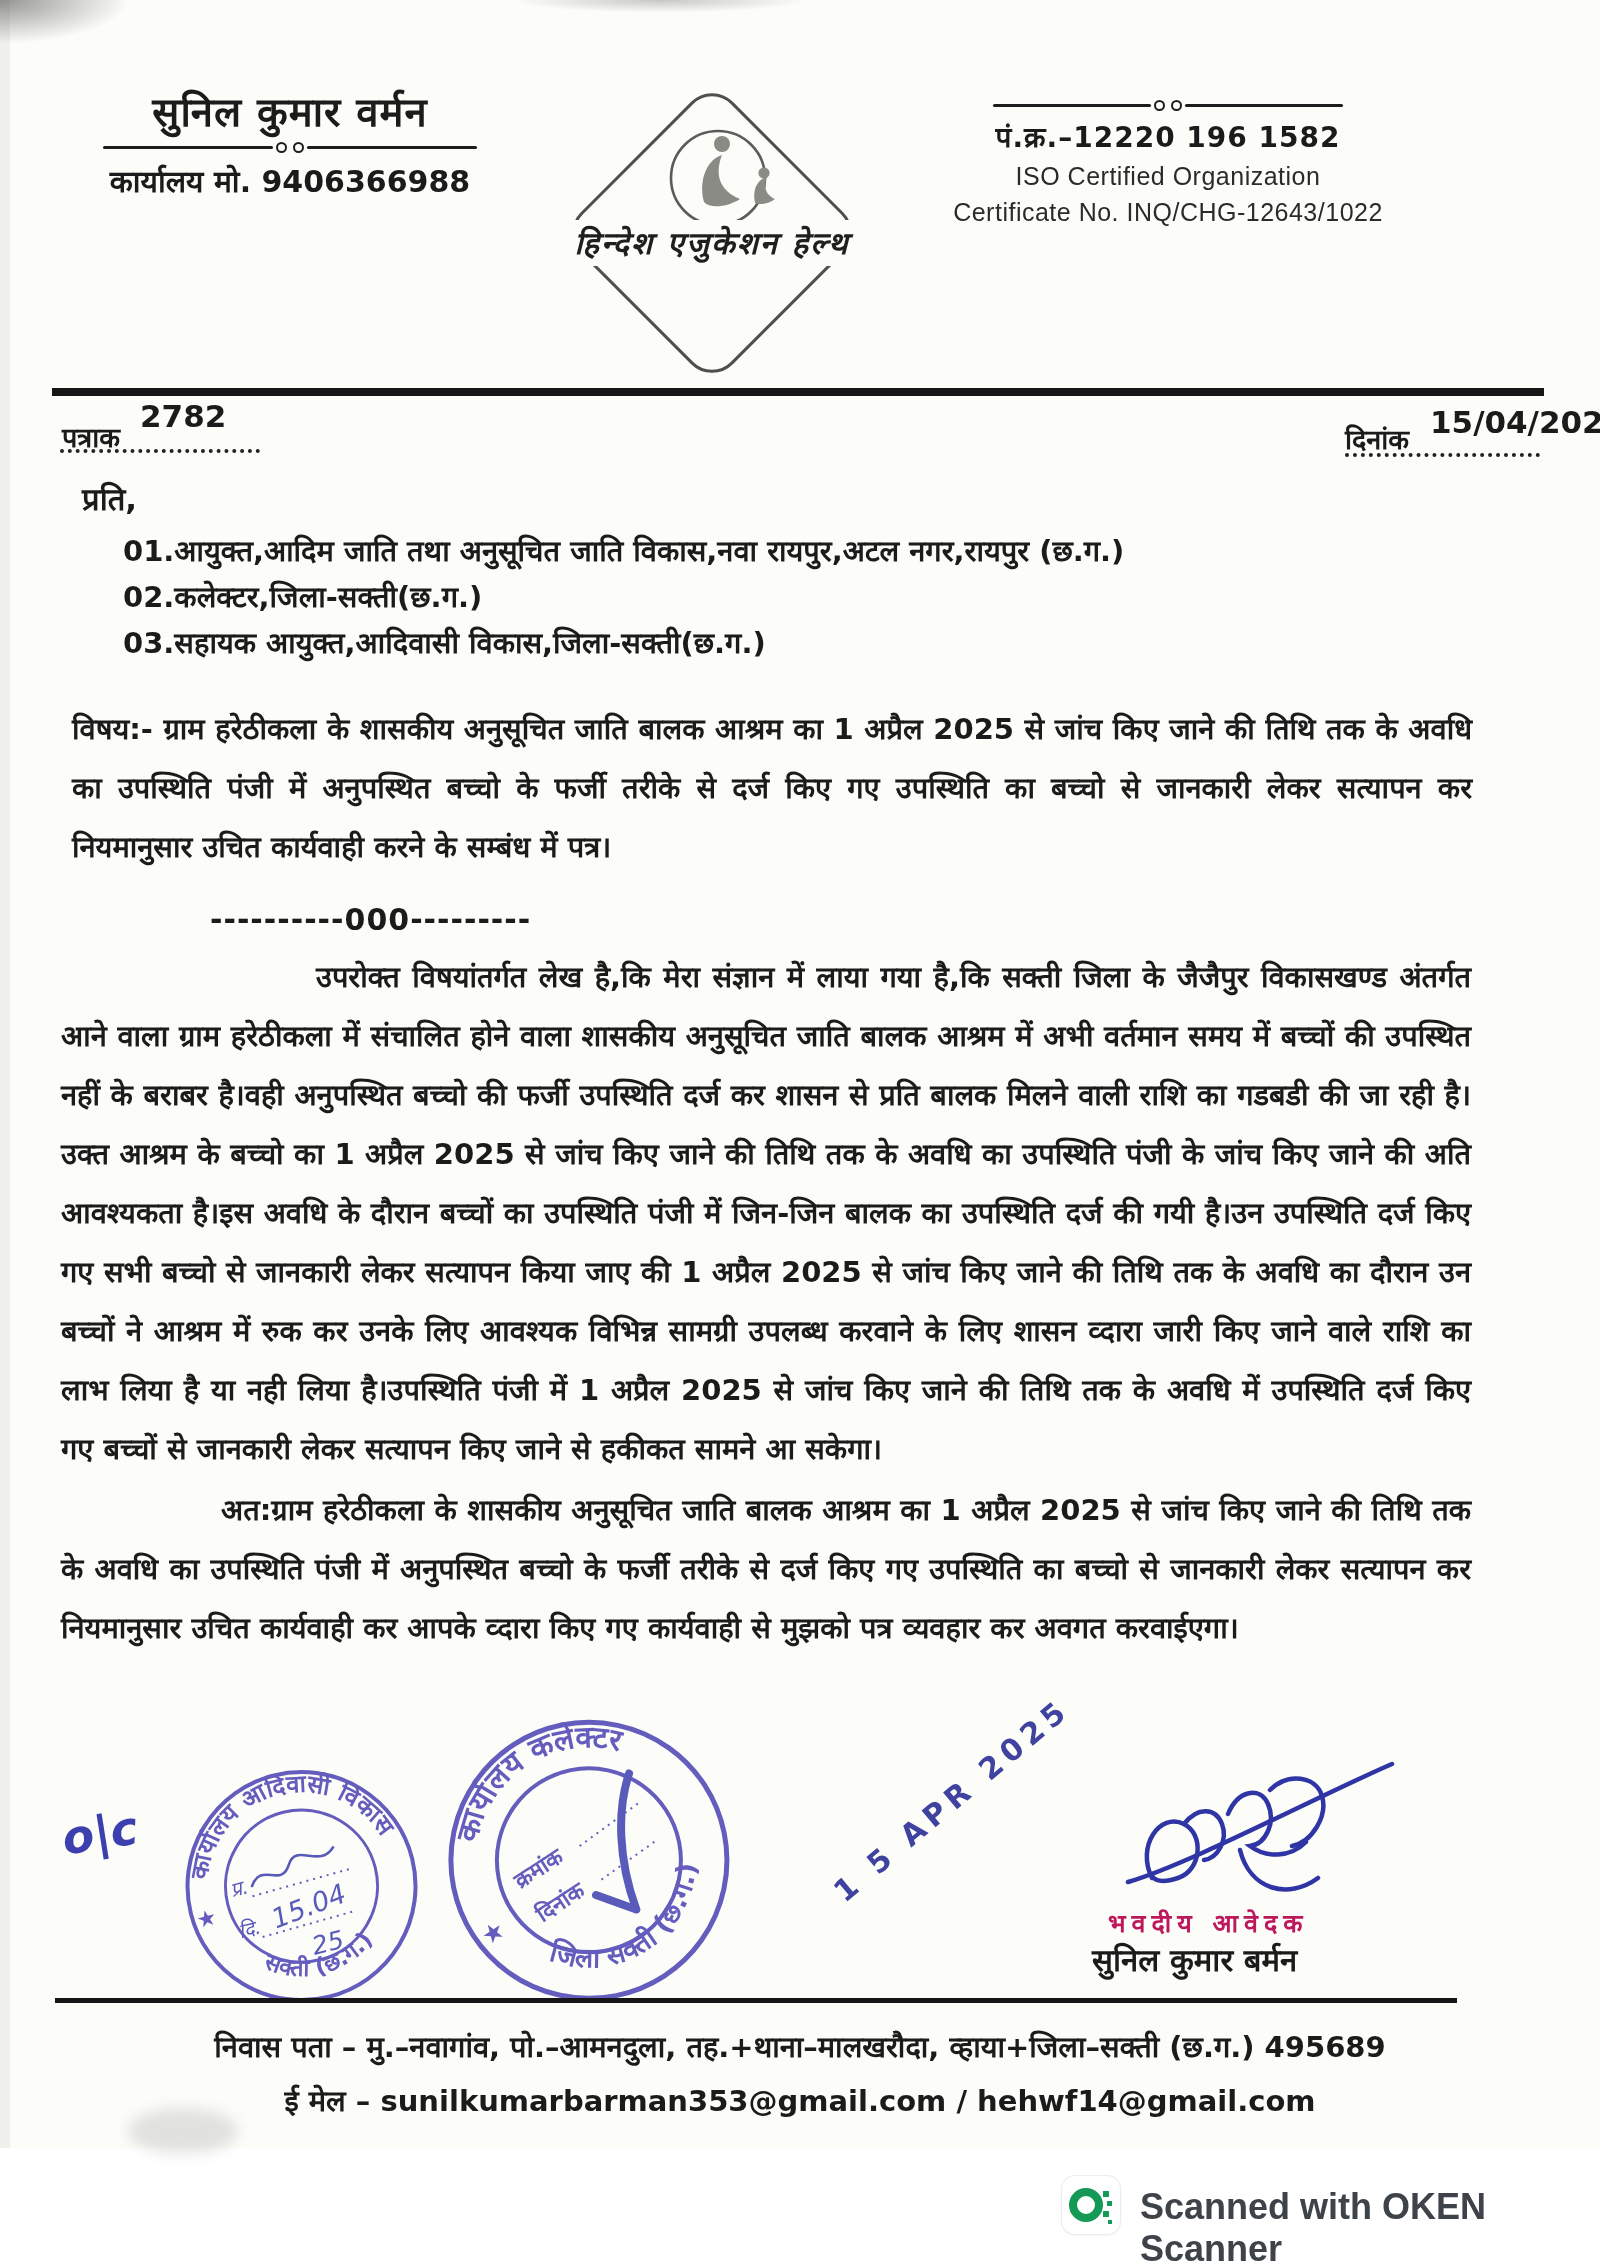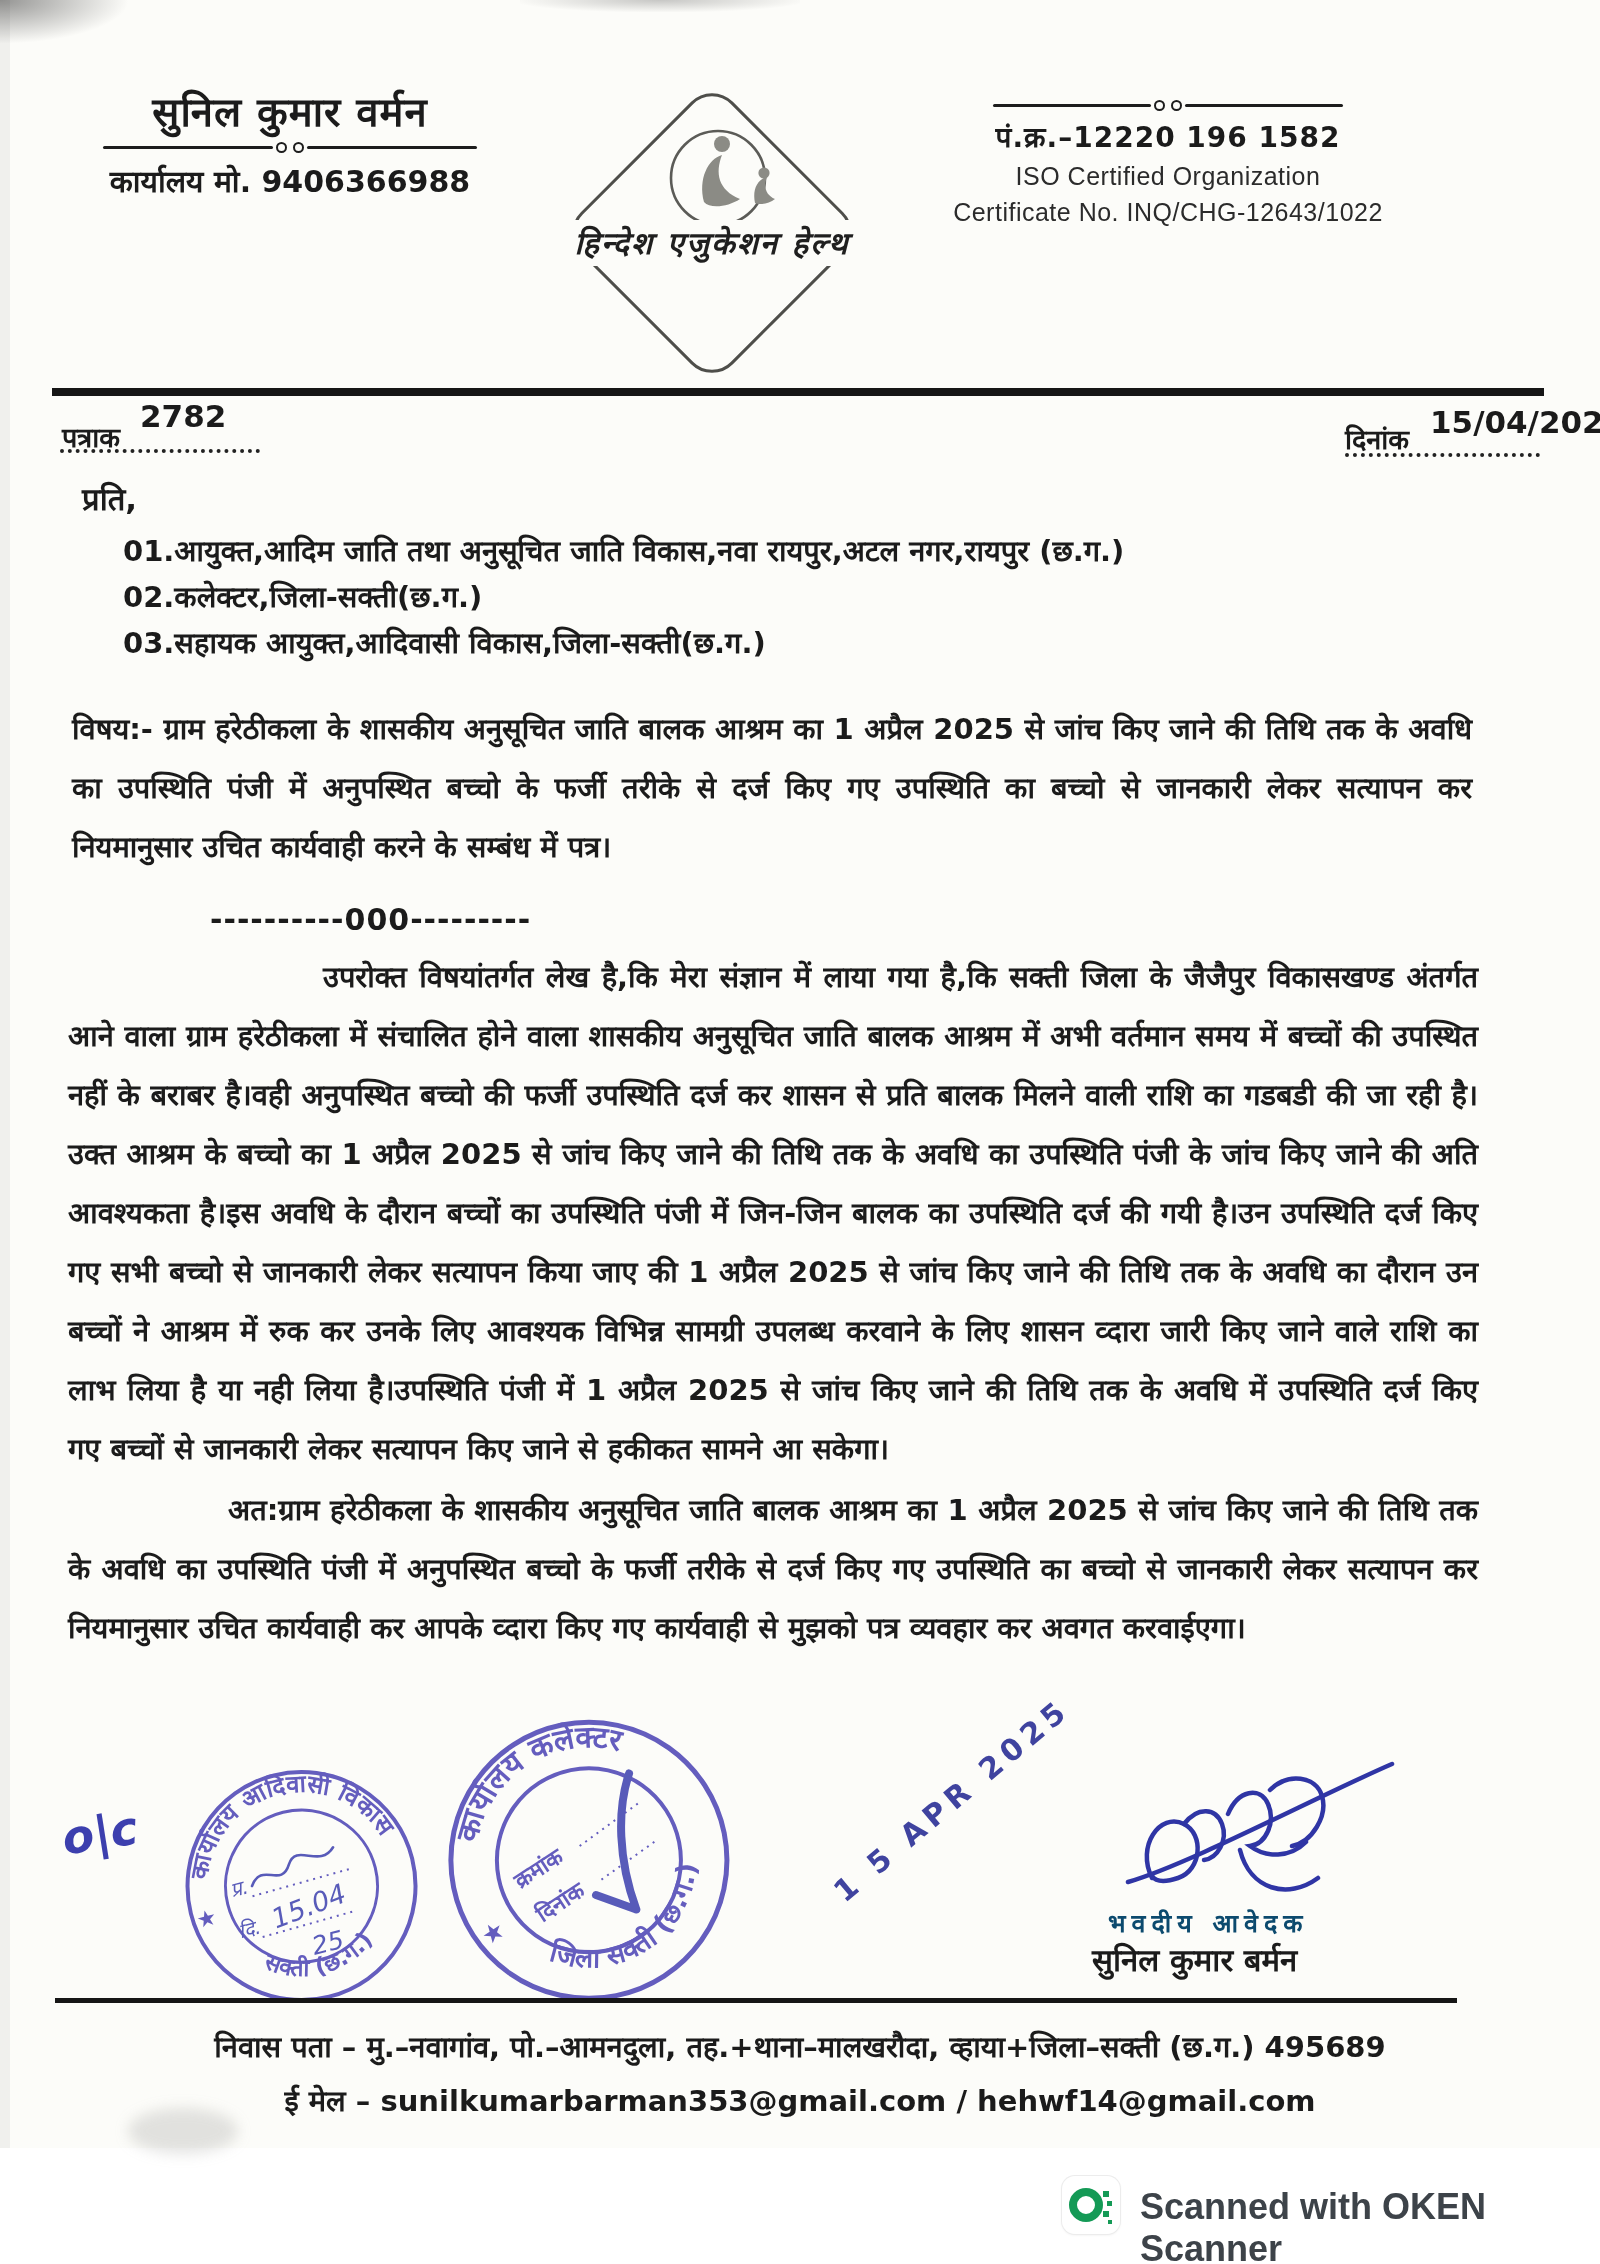--- a/index.html
+++ b/index.html
@@ -46,21 +46,21 @@
   .recip{line-height:46px;}
   .bodytext{font-size:29px;font-weight:bold;line-height:59px;text-align:justify;}
   .para1{text-indent:255px;margin:0;}
   .para2{text-indent:160px;margin:2px 0 0 0;}
 
   
   .stamp{opacity:.85;}
   .oc{font-size:46px;color:#3c3fae;transform:rotate(-9deg);font-style:italic;font-weight:600;}
   .datestamp{font-size:30px;font-weight:bold;color:#2b2f96;letter-spacing:6px;
     transform:rotate(-40deg);transform-origin:0% 50%;opacity:.9;white-space:nowrap;}
-  .closing{font-size:25px;color:#0c4a6e;letter-spacing:6px;font-weight:600;}
+  .closing{font-size:25px;color:#be185d;letter-spacing:6px;font-weight:600;}
   .signame{font-size:31px;font-weight:bold;}
 
   
   .footer-line{width:1600px;text-align:center;font-size:29px;font-weight:600;}
   .oken-text{font-size:36px;font-weight:600;font-family:"Liberation Sans",sans-serif;color:#3d4349;}
   .oken-icon{width:58px;height:58px;border-radius:13px;background:#fff;
     box-shadow:0 0 0 1px #ececec,0 1px 3px rgba(0,0,0,.08);display:flex;align-items:center;justify-content:center;}
 </style>
 </head>
 <body>
@@ -114,21 +114,21 @@
 
 <div class="abs hbold" style="left:82px;top:477px;font-size:31px;">प्रति,</div>
 <div class="abs" style="left:123px;top:528px;width:1400px;">
   <div class="hbold recip">01.आयुक्त,आदिम जाति तथा अनुसूचित जाति विकास,नवा रायपुर,अटल नगर,रायपुर (छ.ग.)</div>
   <div class="hbold recip">02.कलेक्टर,जिला-सक्ती(छ.ग.)</div>
   <div class="hbold recip">03.सहायक आयुक्त,आदिवासी विकास,जिला-सक्ती(छ.ग.)</div>
 </div>
 
 <div class="abs bodytext" style="left:72px;top:700px;width:1400px;">विषय:- ग्राम हरेठीकला के शासकीय अनुसूचित जाति बालक आश्रम का 1 अप्रैल 2025 से जांच किए जाने की तिथि तक के अवधि का उपस्थिति पंजी में अनुपस्थित बच्चो के फर्जी तरीके से दर्ज किए गए उपस्थिति का बच्चो से जानकारी लेकर सत्यापन कर नियमानुसार उचित कार्यवाही करने के सम्बंध में पत्र।</div>
 <div class="abs hbold" style="left:210px;top:902px;font-size:30px;letter-spacing:1px;">----------000---------</div>
-<div class="abs" style="left:68px;top:948px;width:1410px;">
+<div class="abs" style="left:61px;top:948px;width:1410px;">
   <p class="bodytext para1">उपरोक्त विषयांतर्गत लेख है,कि मेरा संज्ञान में लाया गया है,कि सक्ती जिला के जैजैपुर विकासखण्ड अंतर्गत आने वाला ग्राम हरेठीकला में संचालित होने वाला शासकीय अनुसूचित जाति बालक आश्रम में अभी वर्तमान समय में बच्चों की उपस्थित नहीं के बराबर है।वही अनुपस्थित बच्चो की फर्जी उपस्थिति दर्ज कर शासन से प्रति बालक मिलने वाली राशि का गडबडी की जा रही है।उक्त आश्रम के बच्चो का 1 अप्रैल 2025 से जांच किए जाने की तिथि तक के अवधि का उपस्थिति पंजी के जांच किए जाने की अति आवश्यकता है।इस अवधि के दौरान बच्चों का उपस्थिति पंजी में जिन-जिन बालक का उपस्थिति दर्ज की गयी है।उन उपस्थिति दर्ज किए गए सभी बच्चो से जानकारी लेकर सत्यापन किया जाए की 1 अप्रैल 2025 से जांच किए जाने की तिथि तक के अवधि का दौरान उन बच्चों ने आश्रम में रुक कर उनके लिए आवश्यक विभिन्न सामग्री उपलब्ध करवाने के लिए शासन व्दारा जारी किए जाने वाले राशि का लाभ लिया है या नही लिया है।उपस्थिति पंजी में 1 अप्रैल 2025 से जांच किए जाने की तिथि तक के अवधि में उपस्थिति दर्ज किए गए बच्चों से जानकारी लेकर सत्यापन किए जाने से हकीकत सामने आ सकेगा।</p>
   <p class="bodytext para2">अत:ग्राम हरेठीकला के शासकीय अनुसूचित जाति बालक आश्रम का 1 अप्रैल 2025 से जांच किए जाने की तिथि तक के अवधि का उपस्थिति पंजी में अनुपस्थित बच्चो के फर्जी तरीके से दर्ज किए गए उपस्थिति का बच्चो से जानकारी लेकर सत्यापन कर नियमानुसार उचित कार्यवाही कर आपके व्दारा किए गए कार्यवाही से मुझको पत्र व्यवहार कर अवगत करवाईएगा।</p>
 </div>
 
 <div class="abs oc" style="left:62px;top:1806px;">o|c</div>
 
 <div class="abs stamp" style="left:182px;top:1766px;transform:rotate(-14deg);">
   <svg width="240" height="240" viewBox="0 0 240 240">
     <defs>
       <path id="s1top" d="M 26 120 A 94 94 0 1 1 214 120"></path>

